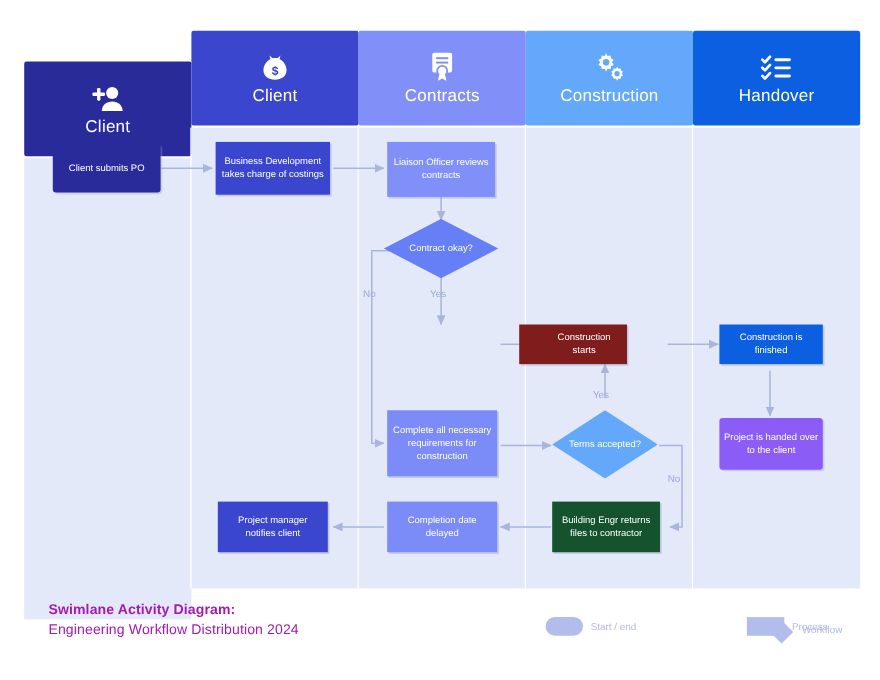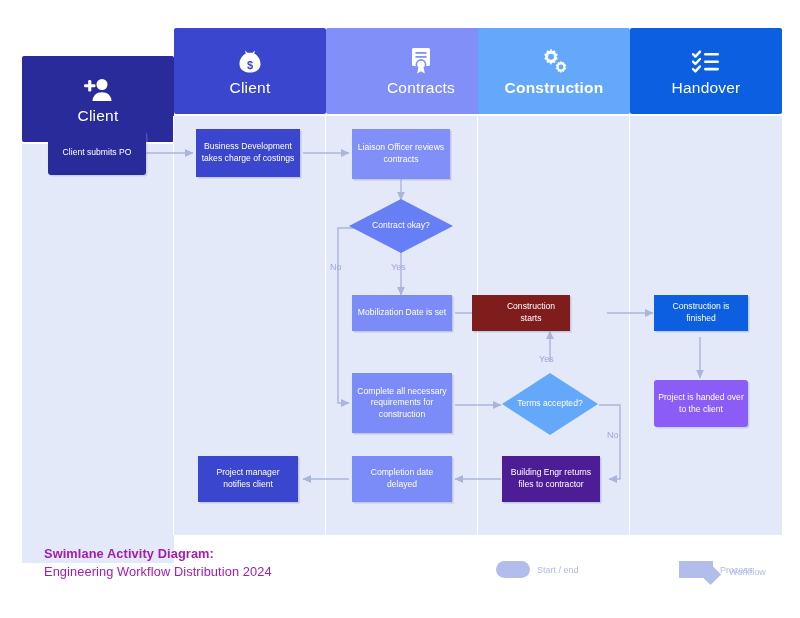--- a/index.html
+++ b/index.html
@@ -73,37 +73,37 @@
             <path d="M8 1.5l2.5 2.2h5L18 1.5l-.8 3.1c3.6 2 6.3 5.8 6.3 10.3 0 5.5-4.7 8.6-10.5 8.6S2.5 20.4 2.5 14.9c0-4.5 2.7-8.3 6.3-10.3z" fill="#fff"></path>
             <text x="13" y="19.6" font-family="Liberation Sans, sans-serif" font-size="11" font-weight="bold" fill="#3b46cf" text-anchor="middle">$</text>
           </svg>
       </span>
       <span class="ttl">Client</span>
     </div>
     <div class="body"></div>
   </div>
 
   <div class="lane" style="left:326px;">
-    <div class="hdr" style="background:#8190f8;padding-left:19px;">
+    <div class="hdr" style="background:#8190f8;">
       <span class="icon">
         <svg width="22" height="28" viewBox="0 0 22 28">
             <rect x="2" y="1" width="18" height="18" rx="1.6" fill="#fff"></rect>
             <rect x="5.5" y="5" width="11" height="1.8" fill="#8190f8"></rect>
             <rect x="5.5" y="9" width="11" height="1.8" fill="#8190f8"></rect>
             <circle cx="11" cy="17.5" r="4.6" fill="#fff" stroke="#8190f8" stroke-width="1.6"></circle>
             <path d="M8.4 20.5l-1.2 6 3.8-2.2 3.8 2.2-1.2-6z" fill="#fff"></path>
           </svg>
       </span>
       <span class="ttl">Contracts</span>
     </div>
     <div class="body"></div>
   </div>
 
   <div class="lane" style="left:478px;">
-    <div class="hdr" style="background:#63a8fa;font-weight:bold;">
+    <div class="hdr" style="background:#63a8fa;">
       <span class="icon">
         <svg width="30" height="28" viewBox="0 0 30 28">
             <g fill="#fff">
               <path d="M12 1.5l1.3 2.4 2.7-.5.5 2.7 2.4 1.3-1.5 2.3 1.5 2.3-2.4 1.3-.5 2.7-2.7-.5L12 18l-1.3-2.5-2.7.5-.5-2.7L5.1 12l1.5-2.3L5.1 7.4l2.4-1.3.5-2.7 2.7.5z"></path>
               <circle cx="12" cy="9.7" r="3" fill="#63a8fa"></circle>
               <path d="M22 13.5l1 1.9 2.1-.4.4 2.1 1.9 1-1.2 1.8 1.2 1.8-1.9 1-.4 2.1-2.1-.4-1 1.9-1-1.9-2.1.4-.4-2.1-1.9-1 1.2-1.8-1.2-1.8 1.9-1 .4-2.1 2.1.4z"></path>
               <circle cx="22" cy="20" r="2.4" fill="#63a8fa"></circle>
             </g>
           </svg>
       </span>
@@ -173,23 +173,20 @@
     <span>Liaison Officer reviews contracts</span>
   </div>
 
   <div class="diamond" style="left:349px;top:199px;width:104px;height:54px;">
     <svg class="shape" viewBox="0 0 104 54" preserveAspectRatio="none">
       <polygon points="52,0 104,27 52,54 0,27" fill="#667ef6"></polygon>
     </svg>
     <span class="lbl">Contract okay?</span>
   </div>
 
-  <div class="node" style="left:352px;top:295px;width:100px;height:36px;background:#7b8bf7;">
-    <span>Mobilization Date is set</span>
-  </div>
 
   <div class="node" style="left:472px;top:295px;width:98px;height:36px;background:#7f1d1d;padding-left:24px;">
     <span>Construction starts</span>
   </div>
 
   <div class="node" style="left:654px;top:295px;width:94px;height:36px;background:#0b5fe0;">
     <span>Construction is finished</span>
   </div>
 
   <div class="node" style="left:352px;top:373px;width:100px;height:60px;background:#7b8bf7;">
@@ -208,21 +205,21 @@
   </div>
 
   <div class="node" style="left:198px;top:456px;width:100px;height:46px;background:#3b46cf;">
     <span>Project manager notifies client</span>
   </div>
 
   <div class="node" style="left:352px;top:456px;width:100px;height:46px;background:#7b8bf7;">
     <span>Completion date delayed</span>
   </div>
 
-  <div class="node" style="left:502px;top:456px;width:98px;height:46px;background:#4c1d95;">
+  <div class="node" style="left:502px;top:456px;width:98px;height:46px;background:#14532d;">
     <span>Building Engr returns files to contractor</span>
   </div>
 
   <span class="elabel" style="left:330px;top:262px;">No</span>
   <span class="elabel" style="left:391px;top:262px;">Yes</span>
   <span class="elabel" style="left:539px;top:354px;">Yes</span>
   <span class="elabel" style="left:607px;top:430px;">No</span>
 
   <div class="footer">
     <div class="l1">Swimlane Activity Diagram:</div>

